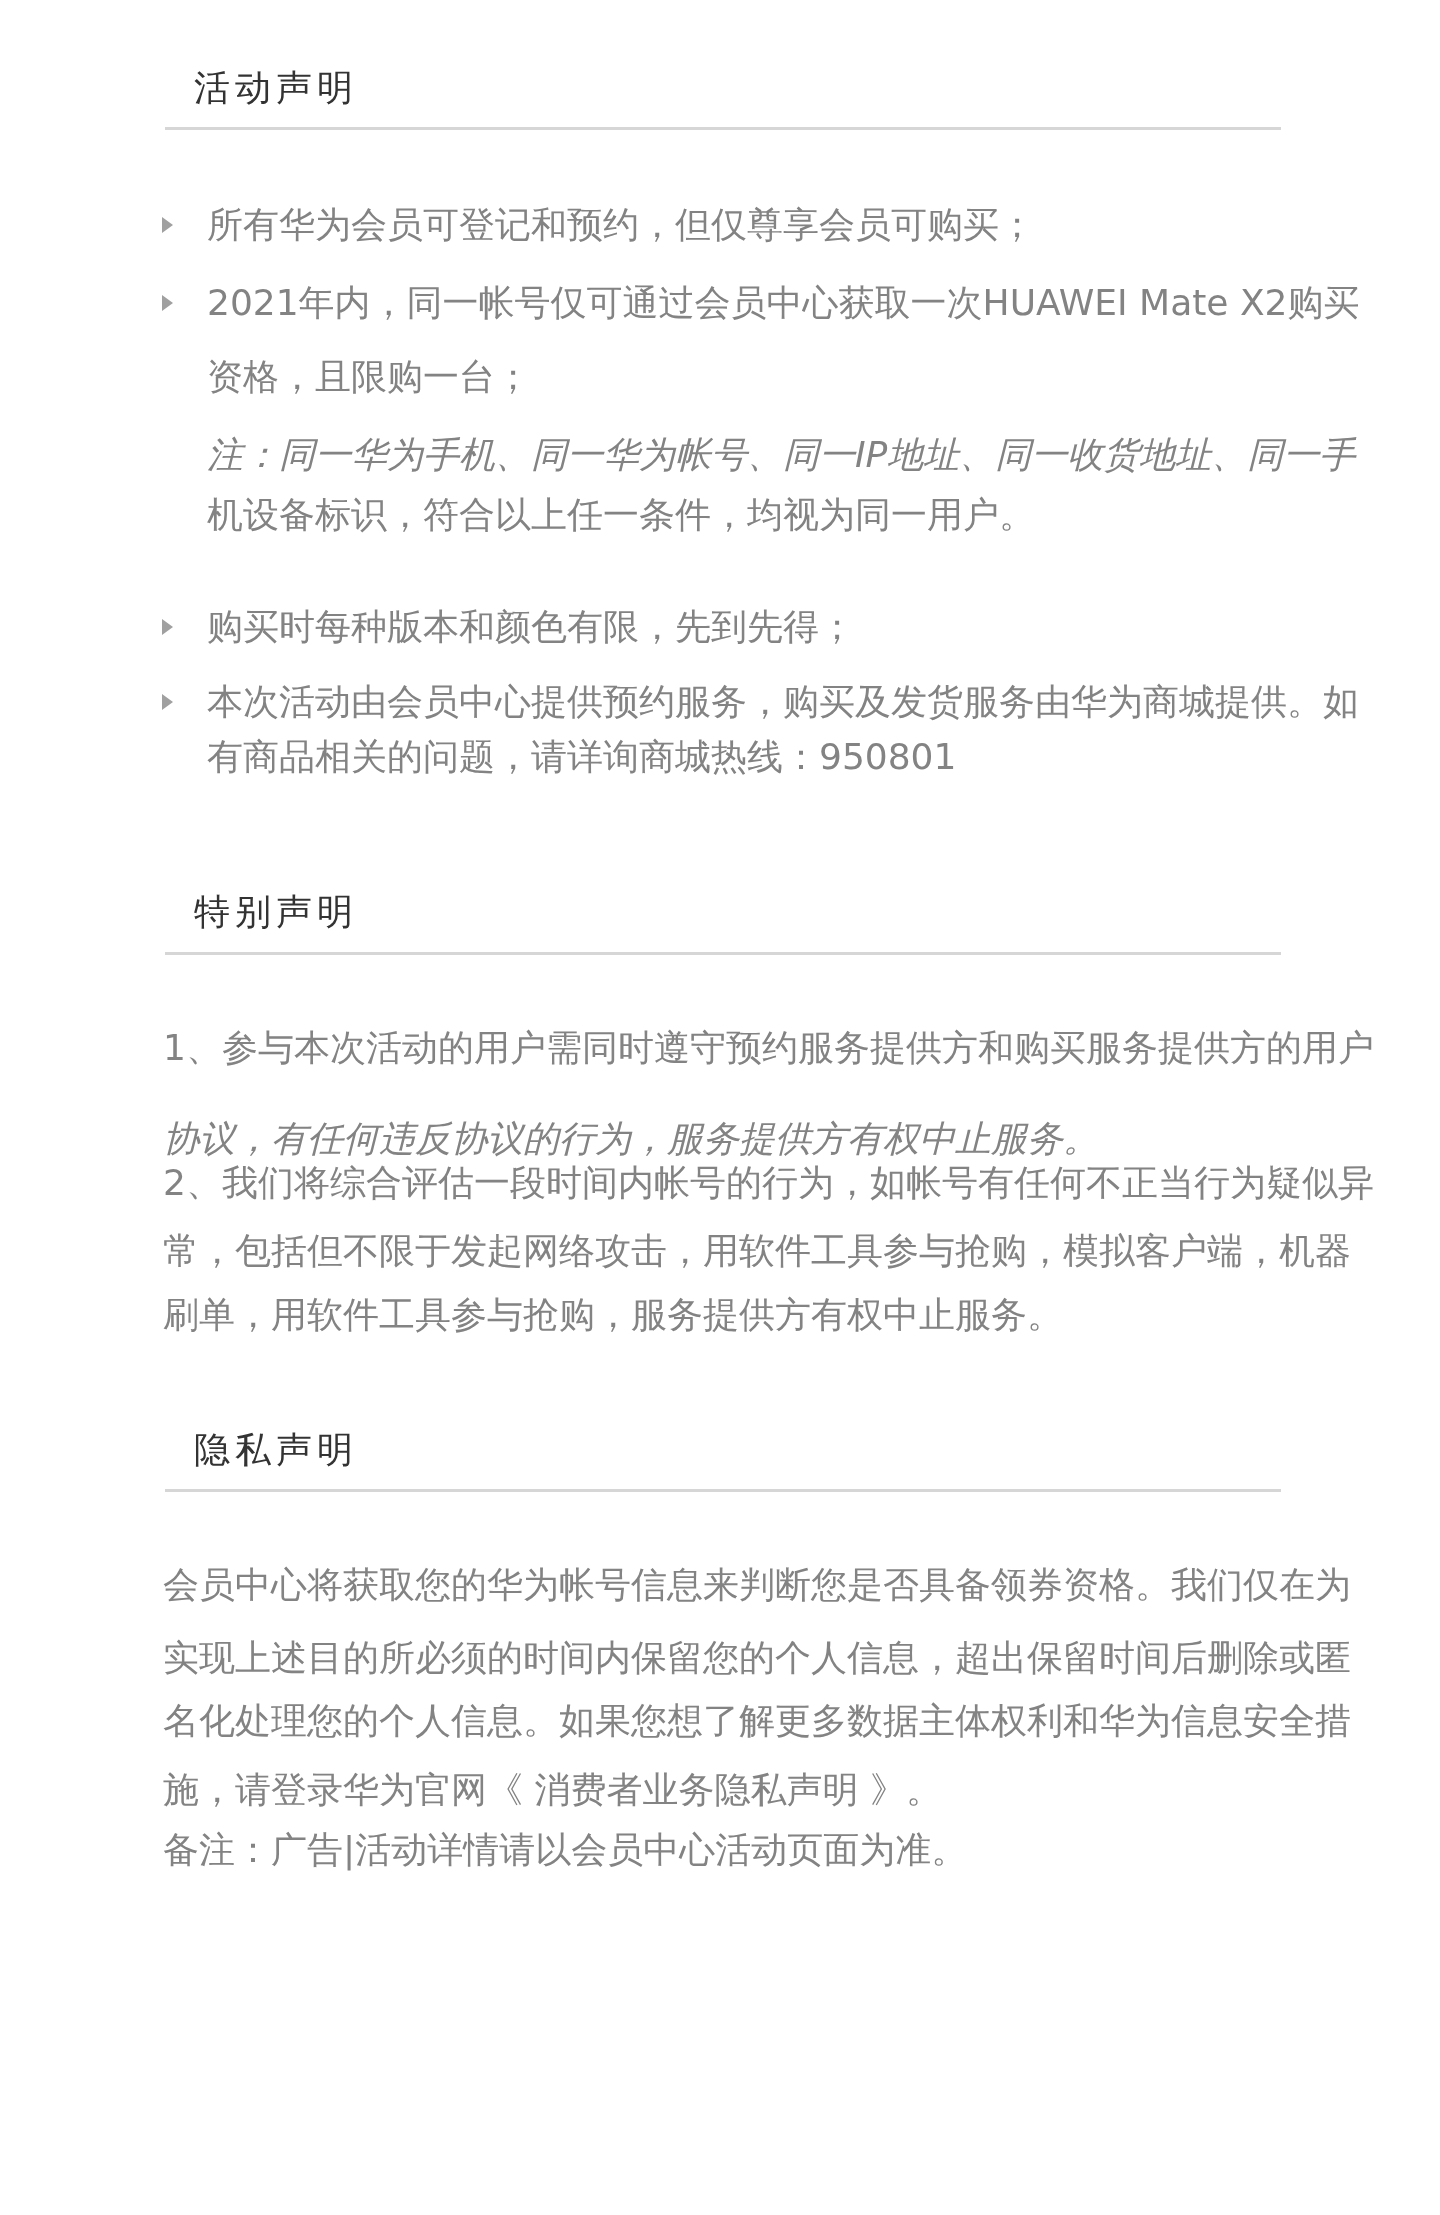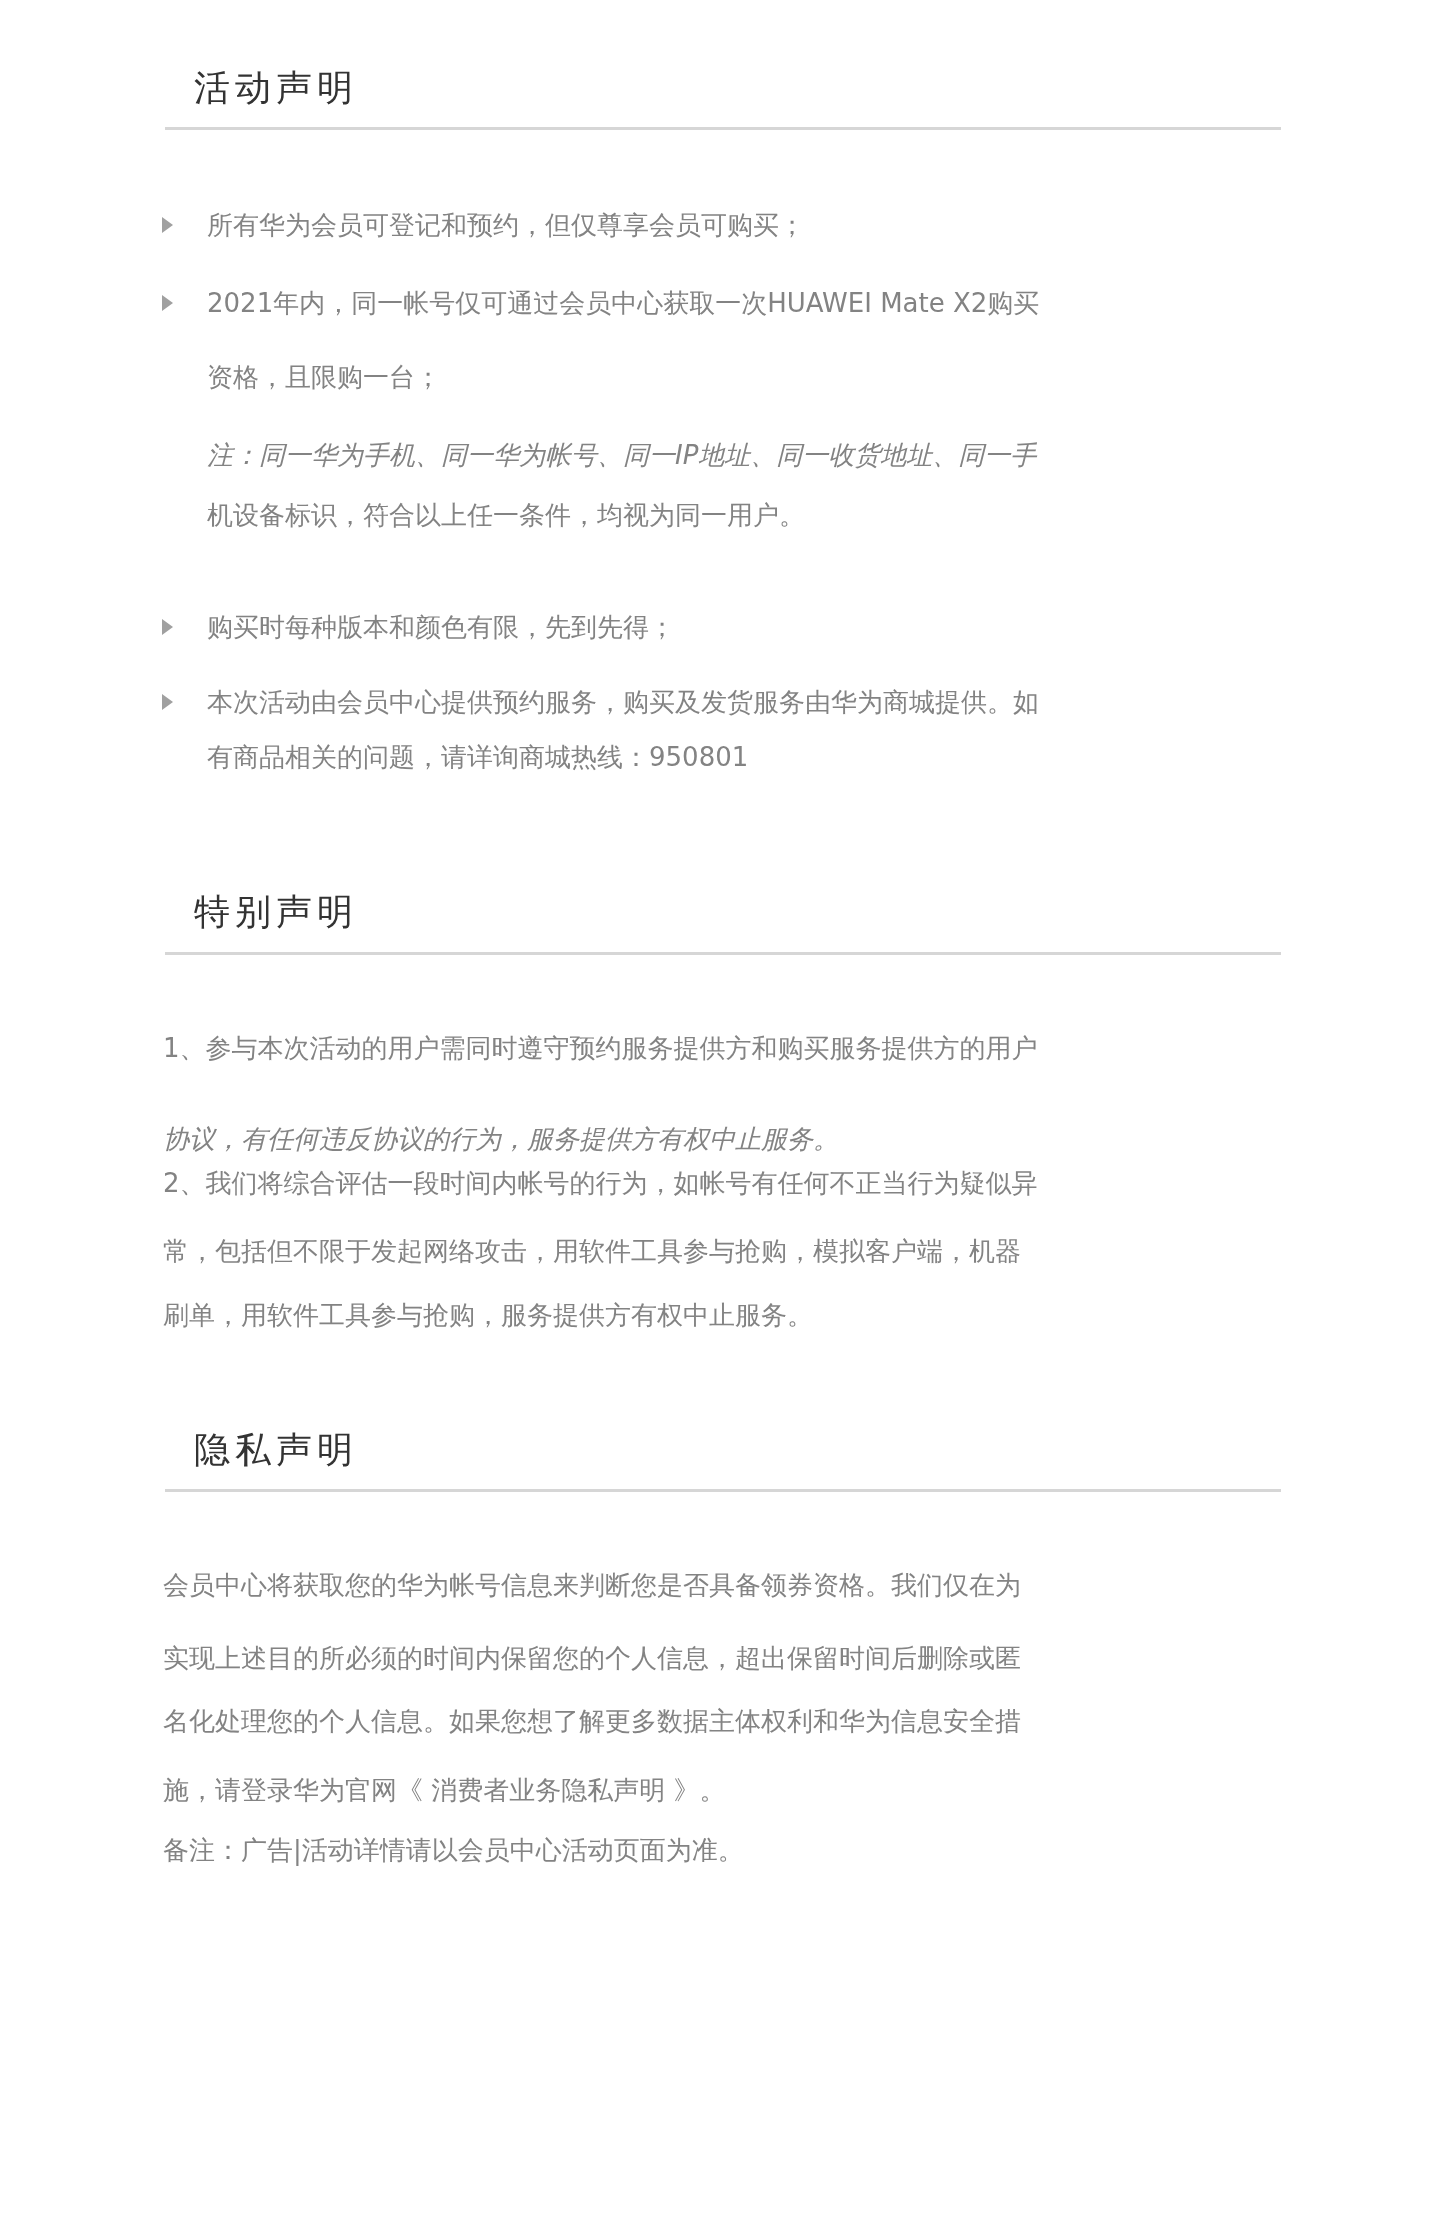--- a/index.html
+++ b/index.html
@@ -11,21 +11,21 @@
       position: absolute; left: 162px;
       font-size: 36px; line-height: 44px; height: 44px;
       color: #333333; letter-spacing: 5px; white-space: nowrap; margin-left: 32px;
     }
     .divider {
       position: absolute; left: 165px; width: 1116px; height: 3px;
       background: #d6d6d6;
     }
     .line {
       position: absolute; white-space: nowrap;
-      font-size: 26px; line-height: 40px; height: 40px;
+      font-size: 36px; line-height: 40px; height: 40px;
       color: #838383;
     }
     .ind { left: 207px; width: 1070px; }
     .full { left: 163px; width: 1118px; margin-top: 8px; }
     .bullet {
       position: absolute; left: 162px; width: 0; height: 0;
       border-top: 8px solid transparent; border-bottom: 8px solid transparent;
       border-left: 11px solid #a0a0a0;
     }
   </style>

